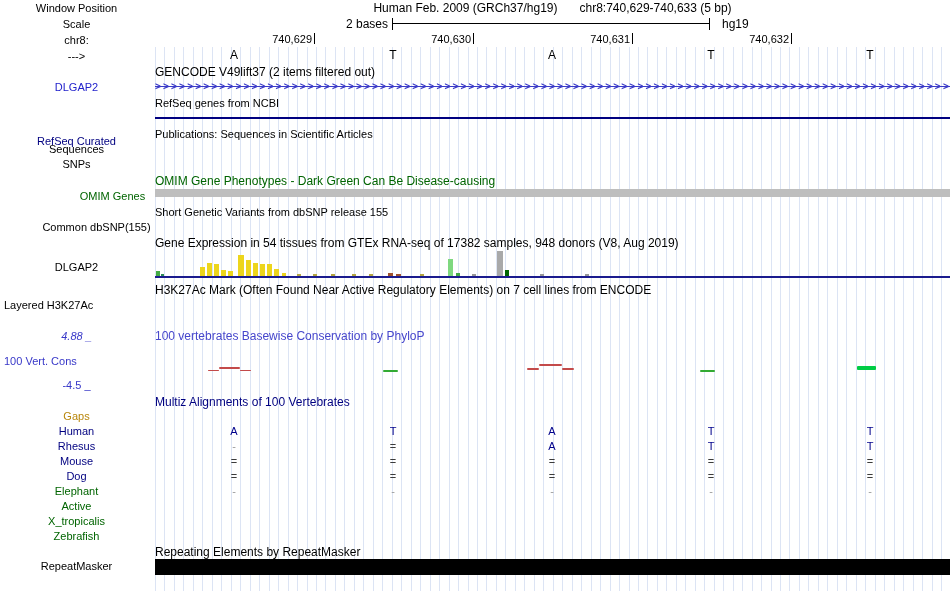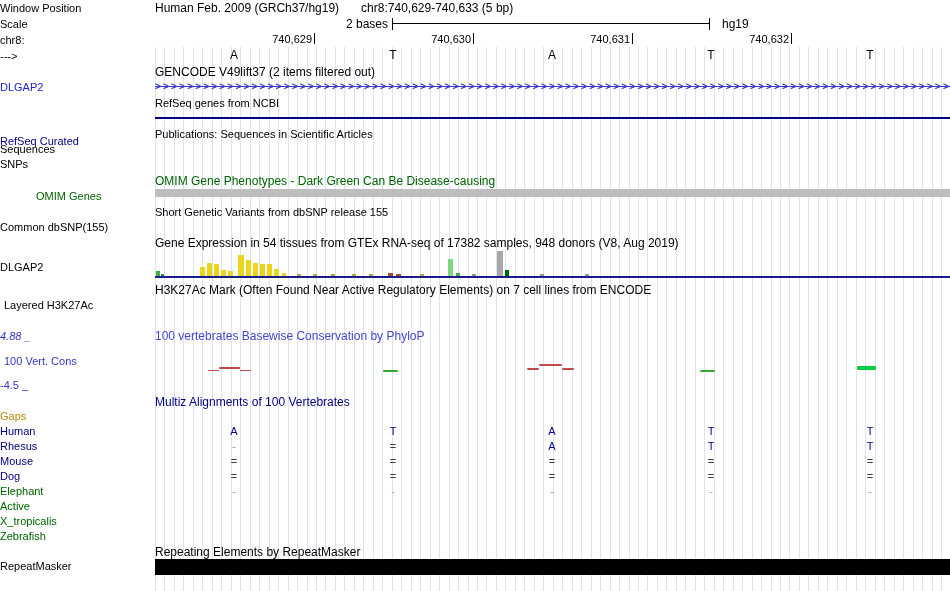--- a/index.html
+++ b/index.html
@@ -8,31 +8,31 @@
     position: relative;
     width: 950px; height: 591px;
     background: #fff;
     overflow: hidden;
     font-family: "Liberation Sans", "DejaVu Sans", sans-serif;
     color: #000;
   }
   #guides { position: absolute; left: 155px; top: 47px; width: 795px; height: 544px; }
   .gutter-label {
     position: absolute; left: 0; width: 153px;
-    text-align: left; font-size: 11px; line-height: 13px;
+    text-align: center; font-size: 11px; line-height: 13px;
     white-space: nowrap;
   }
   .gutter-label.align-left { text-align: left; padding-left: 4px; }
   .center-title {
     position: absolute; left: 155px; width: 945px;
     text-align: left; line-height: 13px; white-space: nowrap;
   }
   #header-center {
     position: absolute; left: 155px; top: 1px; width: 795px;
-    display: flex; gap: 22px;
+    display: flex; justify-content: center; gap: 22px;
     font-size: 12px; line-height: 14px;
   }
   #scale-text { position: absolute; left: 300px; top: 17px; width: 88px; text-align: right; font-size: 12px; line-height: 14px; }
   #scale-bar {
     position: absolute; left: 392px; top: 18px; width: 318px; height: 12px;
     border-left: 1px solid #000; border-right: 1px solid #000;
   }
   #scale-bar .mid { position: absolute; left: 0; right: 0; top: 5px; height: 1px; background: #000; }
   #genome-tag { position: absolute; left: 722px; top: 17px; font-size: 12px; line-height: 14px; }
   .coord-label { position: absolute; width: 70px; text-align: right; font-size: 11px; line-height: 12px; }
@@ -78,21 +78,21 @@
   <div id="rmsk-bar" style="background: rgb(0, 0, 0);"></div>
 <div class="gutter-label" style="top: 2px; color: rgb(0, 0, 0);">Window Position</div>
     <div class="gutter-label" style="top: 18px; color: rgb(0, 0, 0);">Scale</div>
     <div class="gutter-label" style="top: 34px; color: rgb(0, 0, 0);">chr8:</div>
     <div class="gutter-label" style="top: 50px; color: rgb(0, 0, 0);">---&gt;</div>
     <div class="gutter-label" style="top: 81px; color: rgb(34, 34, 204);">DLGAP2</div>
     <div class="gutter-label" style="top: 111px; color: rgb(0, 0, 128); margin-top: 24px;">RefSeq Curated</div>
     <div class="gutter-label" style="top: 143px; color: rgb(0, 0, 0);">Sequences</div>
     <div class="gutter-label" style="top: 158px; color: rgb(0, 0, 0);">SNPs</div>
     <div class="gutter-label" style="top: 190px; color: rgb(0, 100, 0); margin-left: 36px;">OMIM Genes</div>
-    <div class="gutter-label" style="top: 221px; color: rgb(0, 0, 0);">Common dbSNP(155)</div>
+    <div class="gutter-label" style="top: 221px; color: rgb(0, 0, 0); margin-left: 20px;">Common dbSNP(155)</div>
     <div class="gutter-label" style="top: 261px; color: rgb(0, 0, 0);">DLGAP2</div>
     <div class="gutter-label align-left" style="top: 299px; color: rgb(0, 0, 0);">Layered H3K27Ac</div>
     <div class="gutter-label" style="top: 330px; color: rgb(55, 55, 200); font-style: italic;">4.88 _</div>
     <div class="gutter-label align-left" style="top: 355px; color: rgb(55, 55, 200);">100 Vert. Cons</div>
     <div class="gutter-label" style="top: 379px; color: rgb(55, 55, 200);">-4.5 _</div>
     <div class="gutter-label" style="top: 410px; color: rgb(184, 134, 11);">Gaps</div>
     <div class="gutter-label" style="top: 425px; color: rgb(0, 0, 128);">Human</div>
     <div class="gutter-label" style="top: 440px; color: rgb(0, 0, 128);">Rhesus</div>
     <div class="gutter-label" style="top: 455px; color: rgb(0, 0, 128);">Mouse</div>
     <div class="gutter-label" style="top: 470px; color: rgb(0, 0, 128);">Dog</div>

